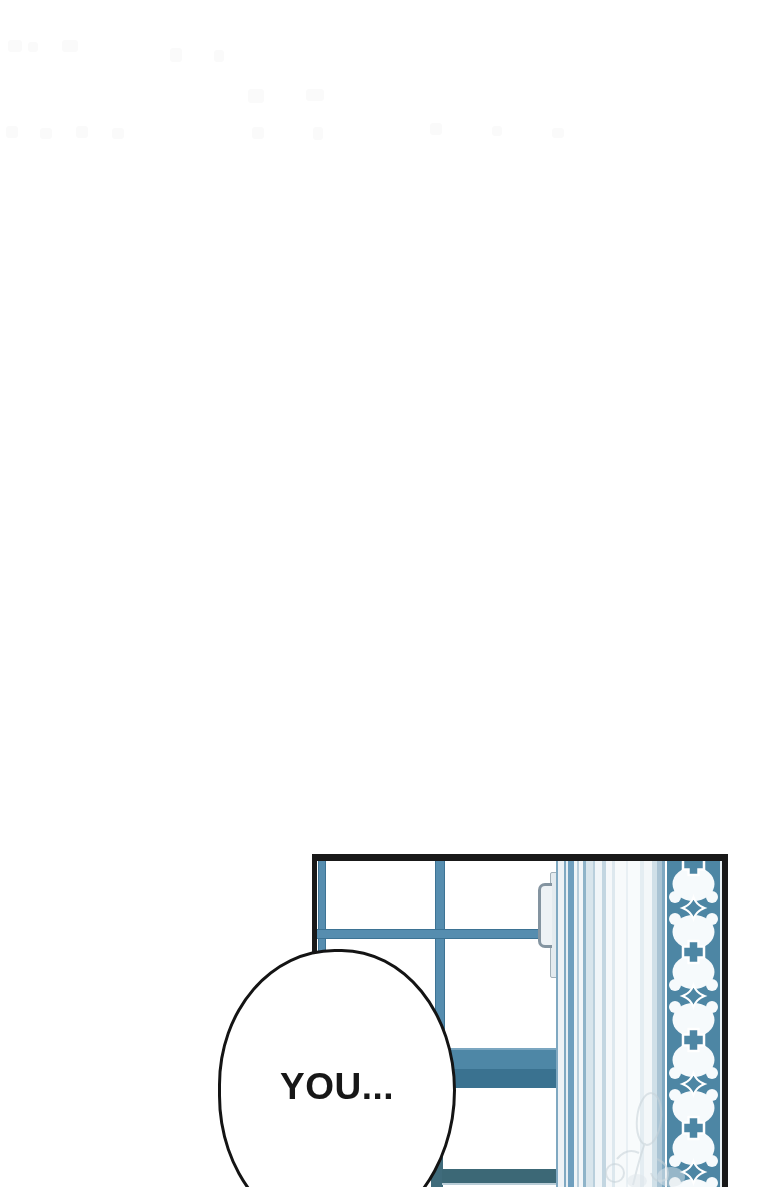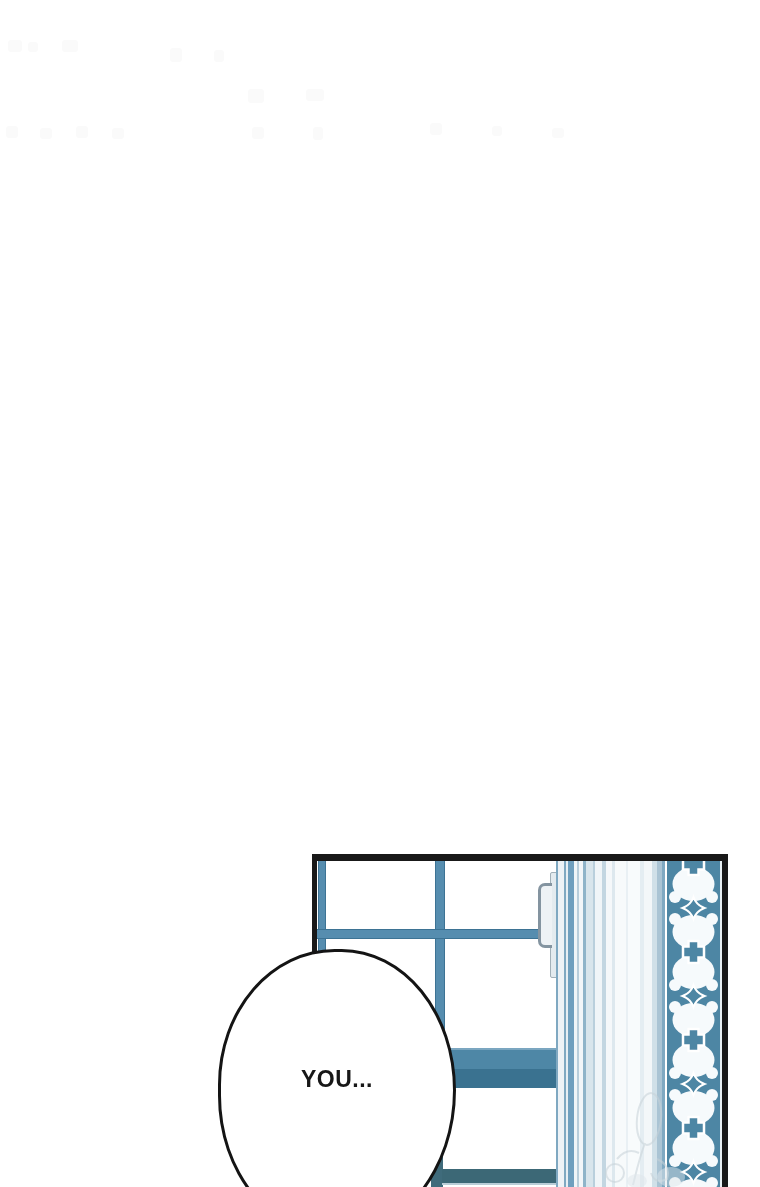--- a/index.html
+++ b/index.html
@@ -63,21 +63,21 @@
   .sketch{left:270px;top:228px;width:110px;height:98px;}
   
   .bubble{
     position:absolute;left:218px;top:949px;width:238px;height:288px;
     background:#ffffff;border:3px solid var(--bubble-outline);
     border-radius:50% 49% 51% 50% / 48% 50% 52% 50%;
     box-sizing:border-box;z-index:5;
   }
   .bubble-text{
     position:absolute;left:0;right:0;top:114px;text-align:center;
-    font-size:23px;font-weight:bold;letter-spacing:0.5px;color:var(--text);
+    font-size:37px;font-weight:bold;letter-spacing:0.5px;color:var(--text);
   }
 </style>
 </head>
 <body>
 
 <div class="stage">
 
   <div class="fm" style="left:8px;top:40px;width:14px;height:12px;"></div>
   <div class="fm" style="left:28px;top:42px;width:10px;height:10px;"></div>
   <div class="fm" style="left:62px;top:40px;width:16px;height:12px;"></div>

